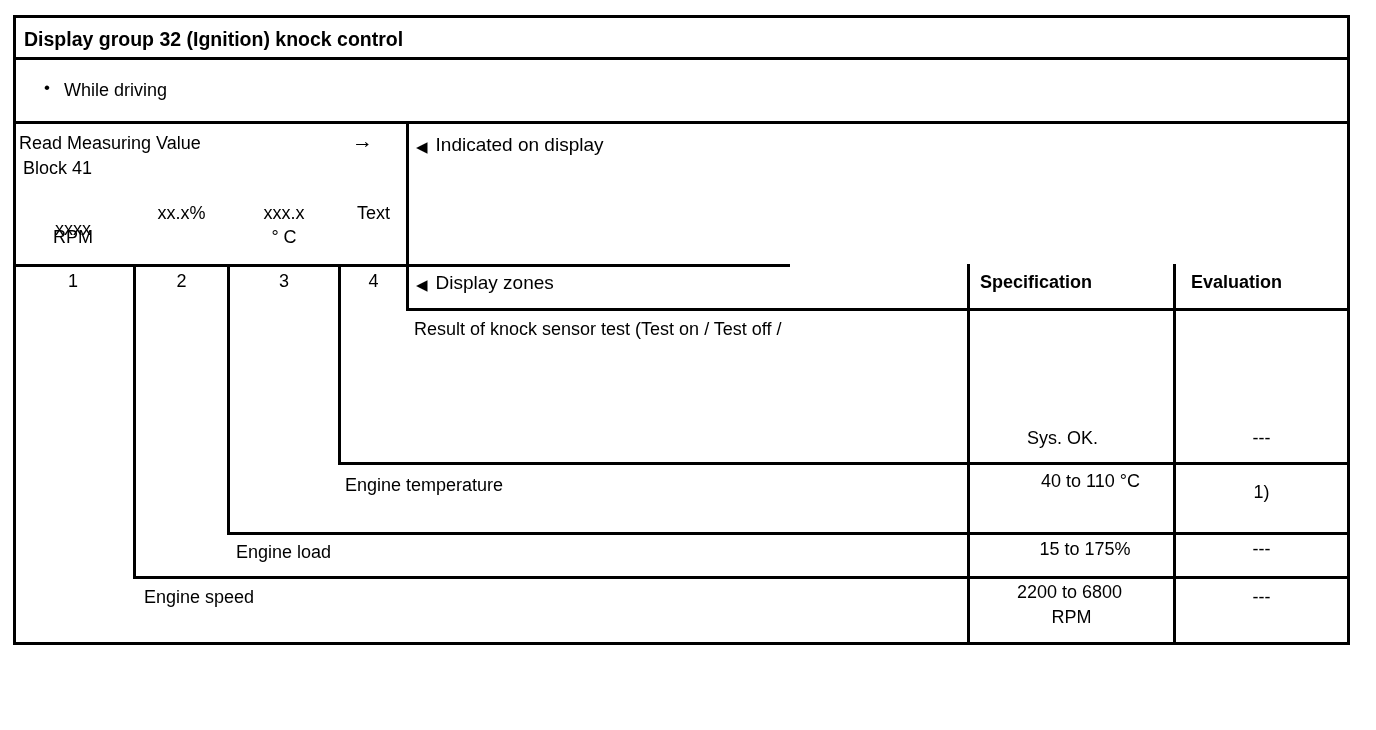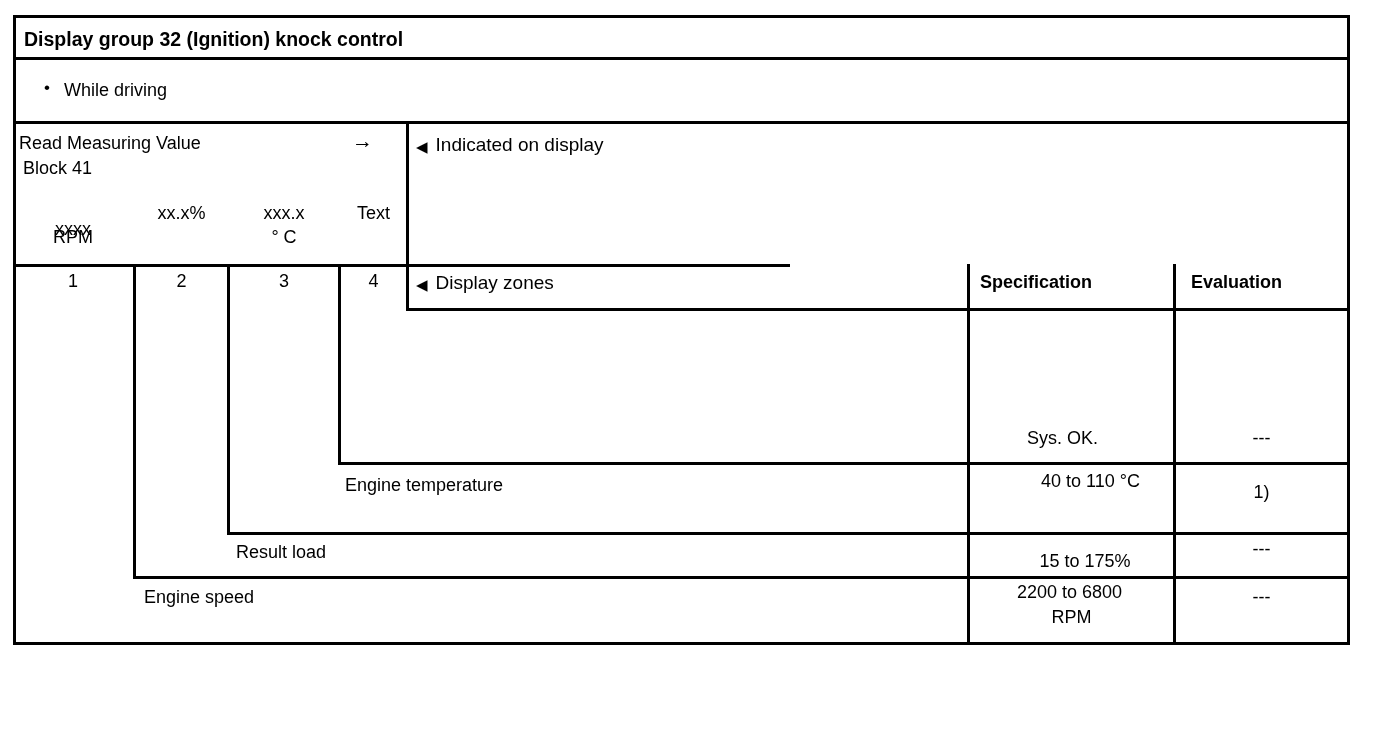--- a/index.html
+++ b/index.html
@@ -71,29 +71,30 @@
   <div class="t c" style="left:341px;top:270px;width:65px;">4</div>
 
   <div class="callout" style="left:416px;top:272px;">
     <span class="tri">◀</span>
     <span>Display zones</span>
   </div>
 
   <div class="t b" style="left:980px;top:271px;">Specification</div>
   <div class="t b" style="left:1175px;top:271px;margin-left:16px;">Evaluation</div>
 
+  <div class="t" style="left:414px;top:318px;">Result of knock sensor test (Test on / Test off /</div>
   <div class="t c" style="left:970px;top:427px;width:185px;">Sys. OK.</div>
   <div class="t c" style="left:1176px;top:427px;width:171px;">---</div>
 
   <div class="t" style="left:345px;top:474px;">Engine temperature</div>
   <div class="t c" style="left:970px;top:470px;width:241px;">40 to 110 °C</div>
   <div class="t c" style="left:1176px;top:481px;width:171px;">1)</div>
 
-  <div class="t" style="left:236px;top:541px;">Result load</div>
-  <div class="t c" style="left:970px;top:550px;width:230px;">15 to 175%</div>
+  <div class="t" style="left:236px;top:541px;">Engine load</div>
+  <div class="t c" style="left:970px;top:538px;width:230px;">15 to 175%</div>
   <div class="t c" style="left:1176px;top:538px;width:171px;">---</div>
 
   <div class="t" style="left:144px;top:586px;">Engine speed</div>
   <div class="t c" style="left:970px;top:581px;width:199px;">2200 to 6800</div>
   <div class="t c" style="left:970px;top:606px;width:203px;">RPM</div>
   <div class="t c" style="left:1176px;top:586px;width:171px;">---</div>
 
 
 </div>
 

